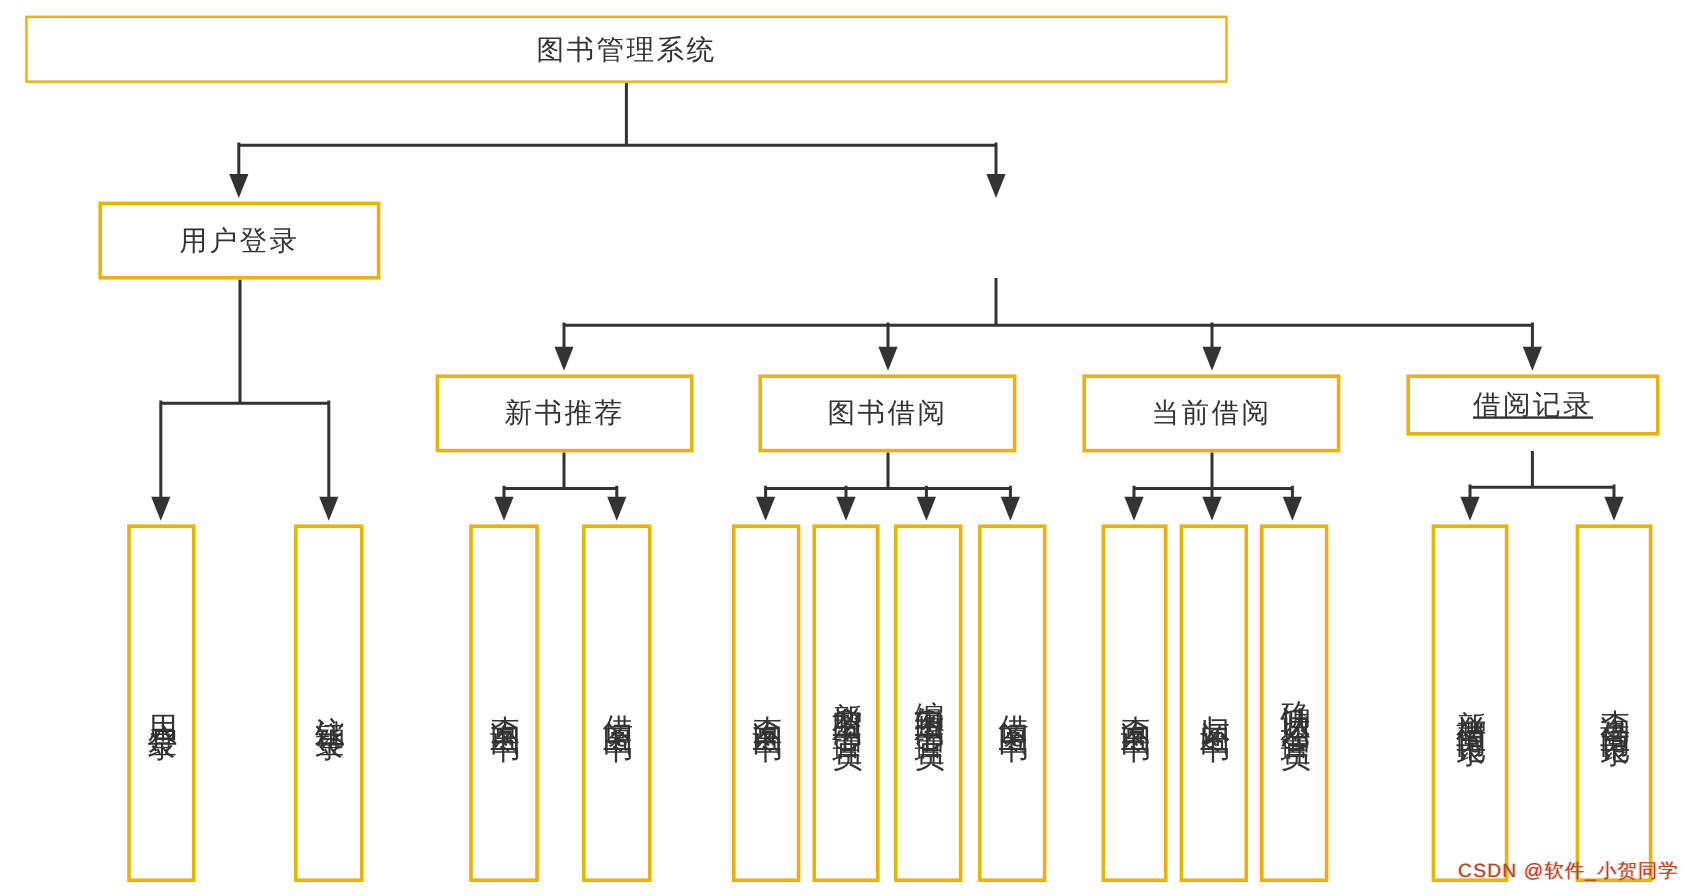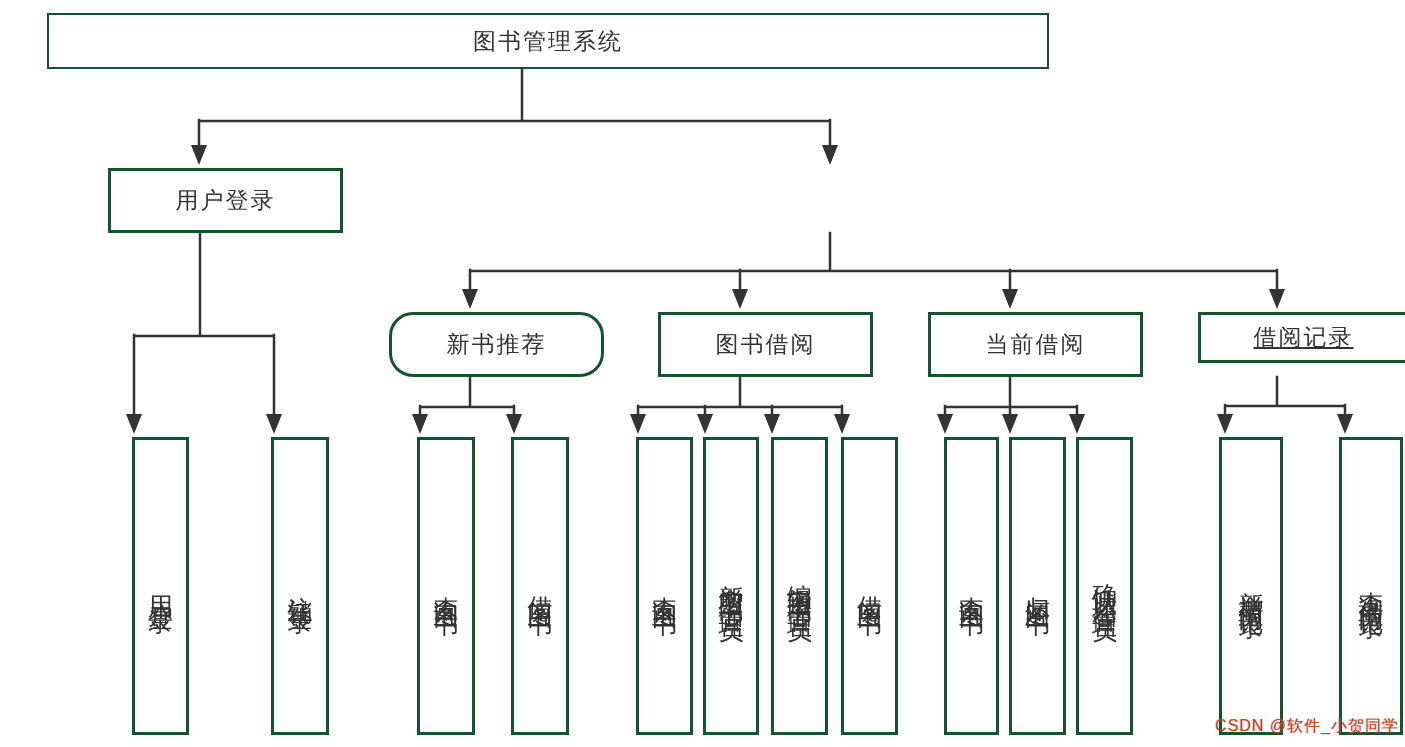--- a/index.html
+++ b/index.html
@@ -8,26 +8,25 @@
     width:1405px;height:747px;
     background:#ffffff;
     font-family:"Liberation Sans", sans-serif;
     overflow:hidden;
   }
   #connectors{position:absolute;left:0;top:0;}
   .box{
     position:absolute;
     box-sizing:border-box;
     background:#ffffff;
-    border:3px solid #14532d;
+    border:3px solid #eab308;
     display:flex;
     align-items:center;
     justify-content:center;
     color:#333333;
-    margin-left:26px;
   }
   .hbox{font-size:23px;letter-spacing:2px;}
   .root{border-width:2px;}
   .leaf .vlabel{
     writing-mode:vertical-rl;
     text-orientation:mixed;
     font-size:25px;
     letter-spacing:5px;
     line-height:1;
     color:#333333;
@@ -86,21 +85,21 @@
       <polygon points="1077,434 1069,414 1085,414"></polygon>
       <polygon points="1225,434 1217,414 1233,414"></polygon>
       <polygon points="1345,434 1337,414 1353,414"></polygon>
     </g>
   </svg>
 
   <div class="box hbox root" style="left:21px;top:13px;width:1002px;height:56px;">图书管理系统</div>
 
   <div class="box hbox" style="left:82px;top:168px;width:235px;height:65px;">用户登录</div>
 
-  <div class="box hbox" style="left:363px;top:312px;width:215px;height:65px;border-radius:24px;">新书推荐</div>
+  <div class="box hbox" style="left:363px;top:312px;width:215px;height:65px;">新书推荐</div>
   <div class="box hbox" style="left:902px;top:312px;width:215px;height:65px;">当前借阅</div>
   <div class="box hbox" style="left:632px;top:312px;width:215px;height:65px;">图书借阅</div>
   <div class="box hbox" style="left:1172px;top:312px;width:211px;height:51px;text-decoration:underline;">借阅记录</div>
 
   <div class="box leaf" style="left:106px;top:437px;width:57px;height:298px;">
     <span class="vlabel">用户登录</span>
   </div>
   <div class="box leaf" style="left:245px;top:437px;width:58px;height:298px;">
     <span class="vlabel">注销登录</span>
   </div>

